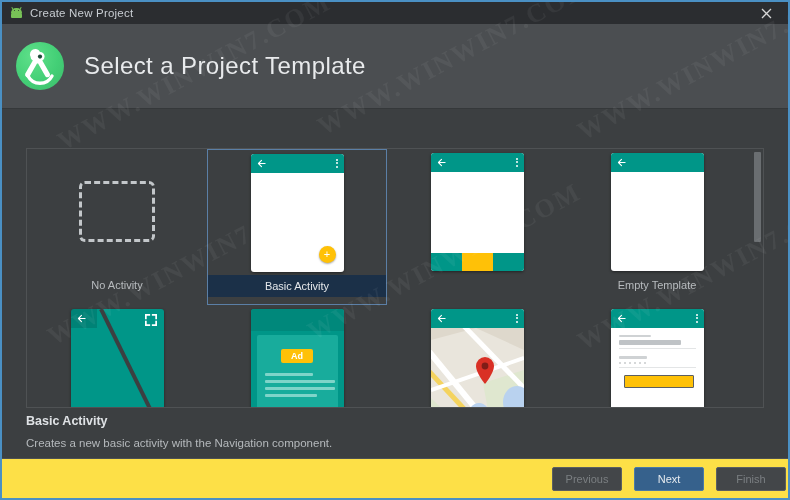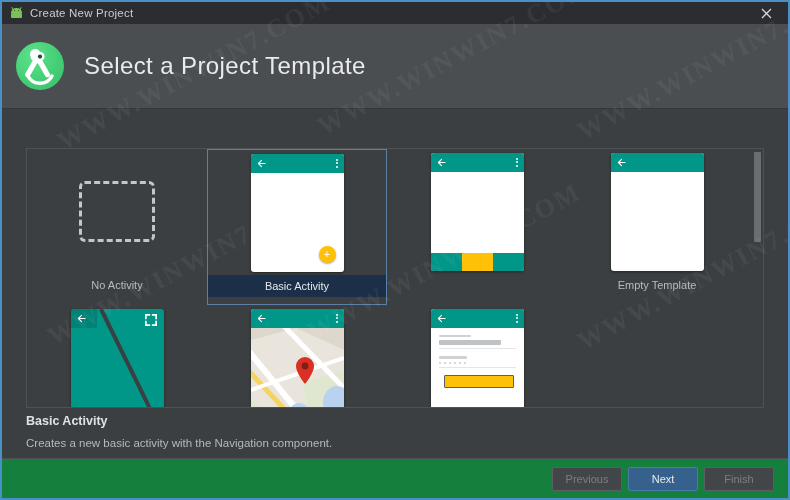--- a/index.html
+++ b/index.html
@@ -188,23 +188,23 @@
     position:absolute;left:1px;top:2px;width:7px;height:90px;background:#6a6e71;border-radius:1px;
   }
   
   .desc{
     position:absolute;left:24px;top:412px;width:740px;
   }
   .desc h2{margin:0 0 9px 0;font-size:12.5px;color:#dfe2e5;font-weight:bold;}
   .desc p{margin:0;font-size:11.5px;color:#b5b9bc;}
   
   .footer{
-    position:absolute;left:0;right:0;bottom:0;height:40px;background:#15803d;
+    position:absolute;left:0;right:0;bottom:0;height:40px;background:#fde047;
     border-top:1px solid #4d5052;display:flex;align-items:center;justify-content:flex-end;
-    padding-right:14px;gap:6px;box-sizing:border-box;
+    padding-right:2px;gap:12px;box-sizing:border-box;
   }
   .btn{
     min-width:68px;height:22px;border:1px solid #5b5f62;border-radius:2px;
     background:#434649;color:#8d9194;font-size:11px;
     display:flex;align-items:center;justify-content:center;
   }
   .btn.primary{background:#36618c;border-color:#4a7aa8;color:#e6ebef;}
   .btn.disabled{color:#7b7f82;}
   
   .wm{
@@ -349,20 +349,35 @@
               </svg>
             </div>
             <svg class="expand" viewBox="0 0 14 14">
               <path d="M1 5 V1 H5 M9 1 H13 V5 M13 9 V13 H9 M5 13 H1 V9" stroke="#fff" stroke-width="2" fill="none" stroke-linecap="square"></path>
             </svg>
           </div>
         </div>
 
       </div>
 
+      <div class="cell">
+        <div class="thumb-area">
+          <div class="mock ads">
+            <div class="adtop"></div>
+            <div class="adcard">
+              <div class="adbadge">Ad</div>
+              <div class="line" style="width:48px"></div>
+              <div class="line" style="width:70px"></div>
+              <div class="line" style="width:70px"></div>
+              <div class="line" style="width:52px"></div>
+            </div>
+          </div>
+        </div>
+
+      </div>
 
       <div class="cell">
         <div class="thumb-area">
           <div class="mock maps">
             <div class="appbar">
               <svg class="arrow-back" viewBox="0 0 10 10">
                 <path d="M9 5 H2 M5 1.5 L1.6 5 L5 8.5" stroke="#fff" stroke-width="1.2" fill="none" stroke-linecap="round" stroke-linejoin="round"></path>
               </svg>
               <span class="kebab">
                   <i></i>

